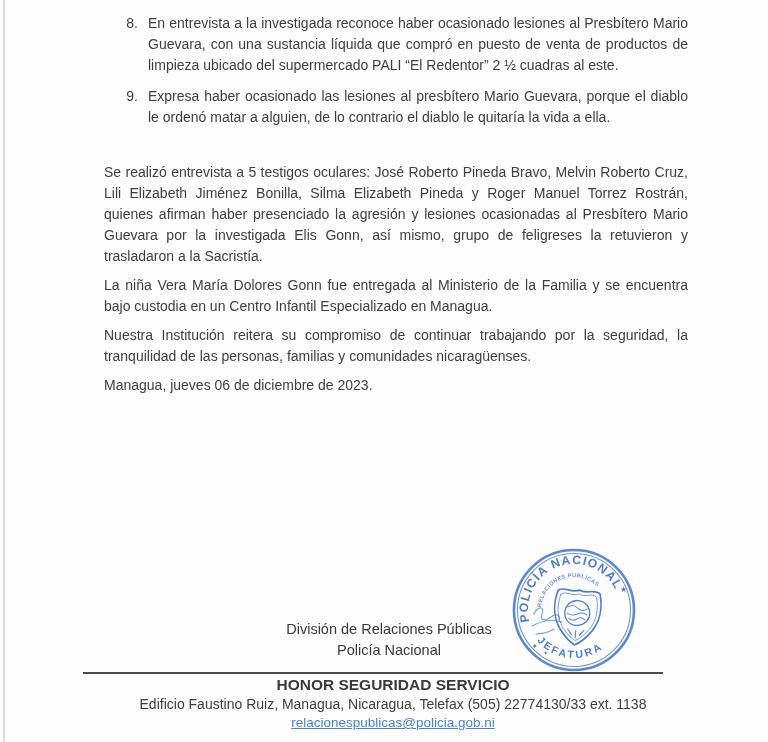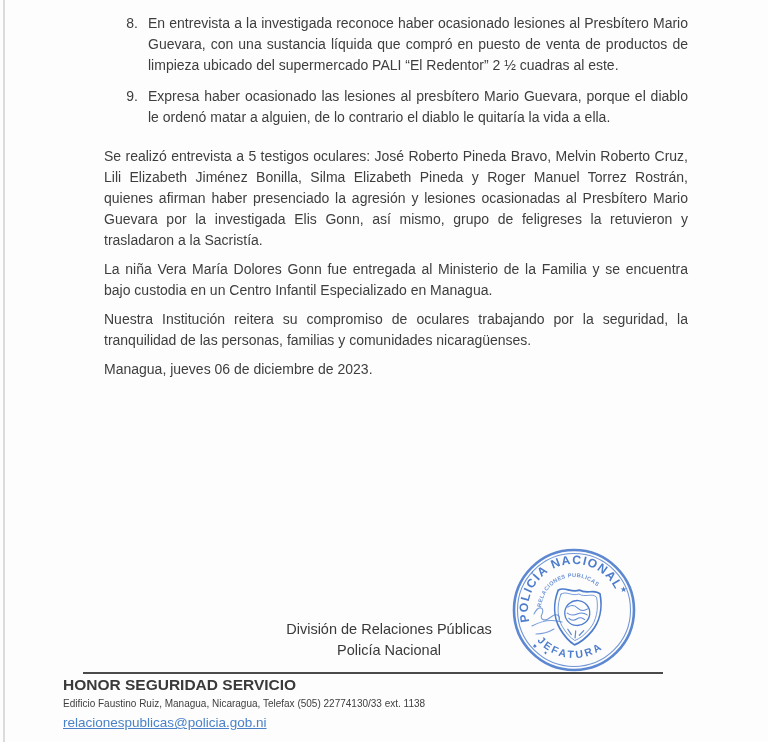--- a/index.html
+++ b/index.html
@@ -19,43 +19,43 @@
   .content {
     position:absolute; left:104px; top:13px; width:584px;
     font-size:14px; line-height:21px;
   }
   .item { display:flex; }
   .item + .item { margin-top:10px; }
   .item .num {
     flex:none; width:44px; text-align:right; padding-right:10px;
   }
   .item .itxt { flex:1; text-align:justify; }
-  .paras { margin-top:18px; }
+  .paras { margin-top:34px; }
   .paras p { text-align:justify; margin-bottom:8px; }
   .date-line { margin-top:1px; }
   .signature {
     position:absolute; left:104px; top:595px; width:570px;
     text-align:center; font-weight:normal; font-size:14.5px; line-height:21px;
     color:#3a3a3a;
     margin-top:24px;
   }
   .stamp {
     position:absolute; left:504px; top:544px; width:140px; height:136px;
     color:var(--stamp-color, #3b6fc8);
     opacity:.9; z-index:5;
   }
   .footer-rule {
     position:absolute; left:83px; top:672px; width:580px; height:2px;
     background:#4a4a4a;
   }
   .footer {
-    position:absolute; left:63px; top:676px; width:660px; 
+    position:absolute; left:63px; top:676px; width:660px; text-align:center;
   }
   .footer .motto { font-weight:bold; font-size:15.5px; line-height:18px; color:#3a3a3a; }
-  .footer .address { font-size:10px; line-height:18px; margin-top:1px; }
+  .footer .address { font-size:14px; line-height:18px; margin-top:1px; }
   .footer .email-row { font-size:13.5px; line-height:18px; margin-top:1px; }
   .footer a {
     color:var(--link-color, #4a82c8);
     text-decoration:underline; cursor:pointer;
   }
 </style>
 </head>
 <body>
 
 <div class="page">
@@ -68,21 +68,21 @@
       <span class="itxt">En entrevista a la investigada reconoce haber ocasionado lesiones al Presbítero Mario Guevara, con una sustancia líquida que compró en puesto de venta de productos de limpieza ubicado del supermercado PALI “El Redentor” 2 ½ cuadras al este.</span>
     </div>
     <div class="item">
       <span class="num">9.</span>
       <span class="itxt">Expresa haber ocasionado las lesiones al presbítero Mario Guevara, porque el diablo le ordenó matar a alguien, de lo contrario el diablo le quitaría la vida a ella.</span>
     </div>
 
     <div class="paras">
       <p>Se realizó entrevista a 5 testigos oculares: José Roberto Pineda Bravo, Melvin Roberto Cruz, Lili Elizabeth Jiménez Bonilla, Silma Elizabeth Pineda y Roger Manuel Torrez Rostrán, quienes afirman haber presenciado la agresión y lesiones ocasionadas al Presbítero Mario Guevara por la investigada Elis Gonn, así mismo, grupo de feligreses la retuvieron y trasladaron a la Sacristía.</p>
       <p>La niña Vera María Dolores Gonn fue entregada al Ministerio de la Familia y se encuentra bajo custodia en un Centro Infantil Especializado en Managua.</p>
-      <p>Nuestra Institución reitera su compromiso de oculares trabajando por la seguridad, la tranquilidad de las personas, familias y comunidades nicaragüenses.</p>
+      <p>Nuestra Institución reitera su compromiso de continuar trabajando por la seguridad, la tranquilidad de las personas, familias y comunidades nicaragüenses.</p>
       <p class="date-line">Managua, jueves 06 de diciembre de 2023.</p>
     </div>
   </div>
 
   <div class="signature">
     <div>División de Relaciones Públicas</div>
     <div>Policía Nacional</div>
   </div>
 
   <svg class="stamp" viewBox="0 0 140 136" xmlns="http://www.w3.org/2000/svg">

